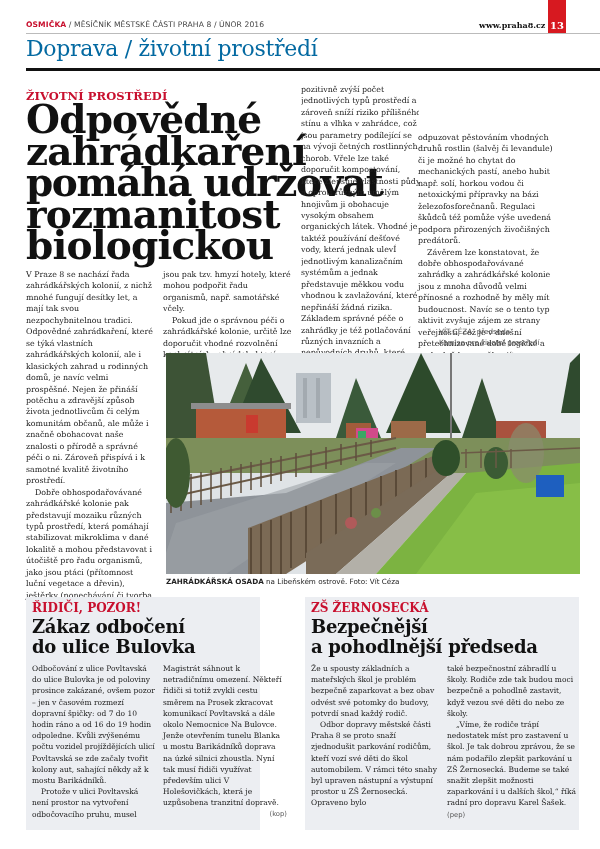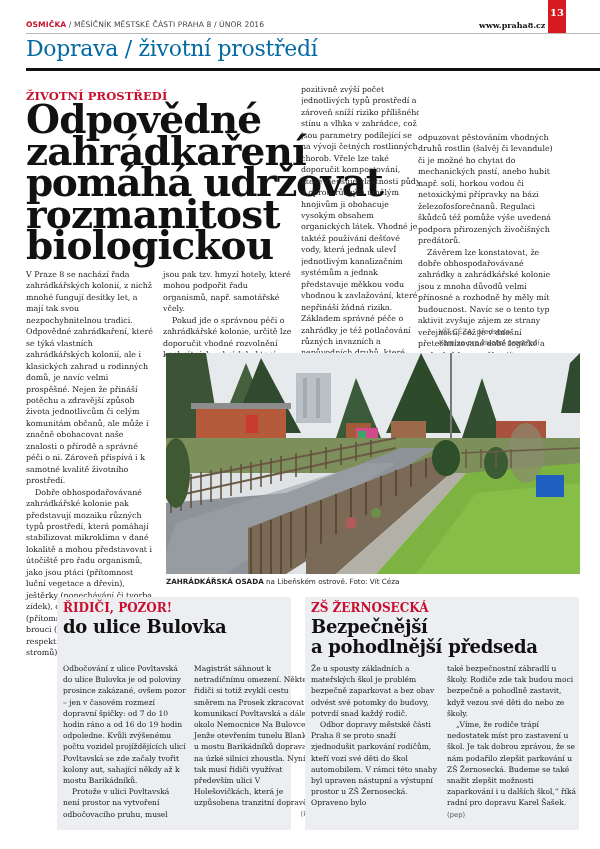--- a/index.html
+++ b/index.html
@@ -5,21 +5,21 @@
   html, body { margin:0; padding:0; }
   body { width:600px; height:849px; background:#ffffff; position:relative; overflow:hidden;
          font-family:"DejaVu Serif", serif; color:#1a1a1a; }
   .abs { position:absolute; }
   
   .masthead { left:26px; top:20px; font-family:"DejaVu Sans", sans-serif; font-size:7.6px; color:#444; letter-spacing:0.1px; }
   .masthead .brand { color:#c8102e; font-weight:bold; }
   .site-url { left:479px; top:20px; font-family:"DejaVu Serif", serif; font-weight:bold; font-size:8px; color:#111; }
   .page-num { left:548px; top:0; width:18px; height:34px; background:#d71920; color:#fff; font-family:"DejaVu Serif", serif;
               font-size:10px; font-weight:bold; display:flex; align-items:flex-end; justify-content:center; padding-bottom:0; box-sizing:border-box; }
-  .page-num span { margin-bottom:16px; }
+  .page-num span { margin-bottom:3px; }
   .header-rule { left:26px; top:33px; width:574px; height:1px; background:#bbb; }
   .section-title { left:26px; top:36px; font-family:"DejaVu Serif", serif; font-size:22px; color:#0369a1; font-weight:normal; letter-spacing:-0.3px; }
   .section-rule { left:26px; top:68px; width:574px; height:3px; background:#111; }
 
   
   .kicker { font-family:"DejaVu Serif", serif; color:#c8102e; font-weight:bold; font-size:11.5px; letter-spacing:0.1px; }
   .main-kicker { left:26px; top:89px; }
   .main-headline { left:26px; top:104px; width:270px; font-family:"DejaVu Serif", serif; font-weight:900; font-size:39px;
                    line-height:31.5px; color:#111; letter-spacing:-0.8px; }
   .col { font-family:"DejaVu Serif", serif; font-size:7.9px; line-height:11.45px; color:#222; text-align:left; }
@@ -32,21 +32,21 @@
   .col-d1 { left:418px; top:84px; width:140px;margin-top:48px; }
   .signature { left:439px; top:326px; font-family:"DejaVu Sans", sans-serif; font-size:7.2px; line-height:11.4px; color:#555; }
 
   
   .photo { left:166px; top:353px; width:414px; height:221px; overflow:hidden; }
   .caption { left:166px; top:577px; font-family:"DejaVu Sans", sans-serif; font-size:7.2px; color:#222; }
   .caption b { font-weight:bold; }
 
   
   .box { background:#eceef2; }
-  .box-left { left:26px; top:597px; width:234px; height:233px;margin-left:31px; }
+  .box-left { left:26px; top:597px; width:234px; height:233px; }
   .box-right { left:305px; top:597px; width:274px; height:233px; }
   .box-kicker { font-family:"DejaVu Serif", serif; color:#c8102e; font-weight:bold; font-size:12px; }
   .box-headline { font-family:"DejaVu Serif", serif; font-weight:900; font-size:18px; line-height:20px; color:#111; letter-spacing:-0.3px; }
   .bcol { font-family:"DejaVu Serif", serif; font-size:7.5px; line-height:11.2px; color:#222; }
   .bcol p { margin:0; }
   .bcol p.indent { text-indent:9px; }
   .byline { font-family:"DejaVu Sans", sans-serif; font-size:6.8px; color:#555; text-align:right; }
 </style>
 </head>
 <body>
@@ -198,20 +198,21 @@
     <ellipse cx="10" cy="120" rx="14" ry="35" fill="#3f5a32"></ellipse>
   </svg>
 </div>
 <div class="abs caption">
   <b>ZAHRÁDKÁŘSKÁ OSADA</b><span> na Libeňském ostrově. Foto: Vít Céza</span>
 </div>
 
 <div class="abs box box-left">
   <div class="abs box-kicker" style="left:6px;top:4px;">ŘIDIČI, POZOR!</div>
   <div class="abs box-headline" style="left:6px;top:20px;">
+    <div>Zákaz odbočení</div>
     <div>do ulice Bulovka</div>
   </div>
   <div class="abs bcol" style="left:6px;top:66px;width:124px;">
     <p>Odbočování z ulice Povltavská do ulice Bulovka je od poloviny prosince zakázané, ovšem pozor – jen v časovém rozmezí dopravní špičky: od 7 do 10 hodin ráno a od 16 do 19 hodin odpoledne. Kvůli zvýšenému počtu vozidel projíždějících ulicí Povltavská se zde začaly tvořit kolony aut, sahající někdy až k mostu Barikádníků.</p>
     <p class="indent">Protože v ulici Povltavská není prostor na vytvoření odbočovacího pruhu, musel</p>
   </div>
   <div class="abs bcol" style="left:137px;top:66px;width:124px;">
     <p>Magistrát sáhnout k netradičnímu omezení. Někteří řidiči si totiž zvykli cestu směrem na Prosek zkracovat komunikací Povltavská a dále okolo Nemocnice Na Bulovce. Jenže otevřením tunelu Blanka u mostu Barikádníků doprava na úzké silnici zhoustla. Nyní tak musí řidiči využívat především ulici V Holešovičkách, která je uzpůsobena tranzitní dopravě.</p>
     <div class="byline">(kop)</div>
   </div>

